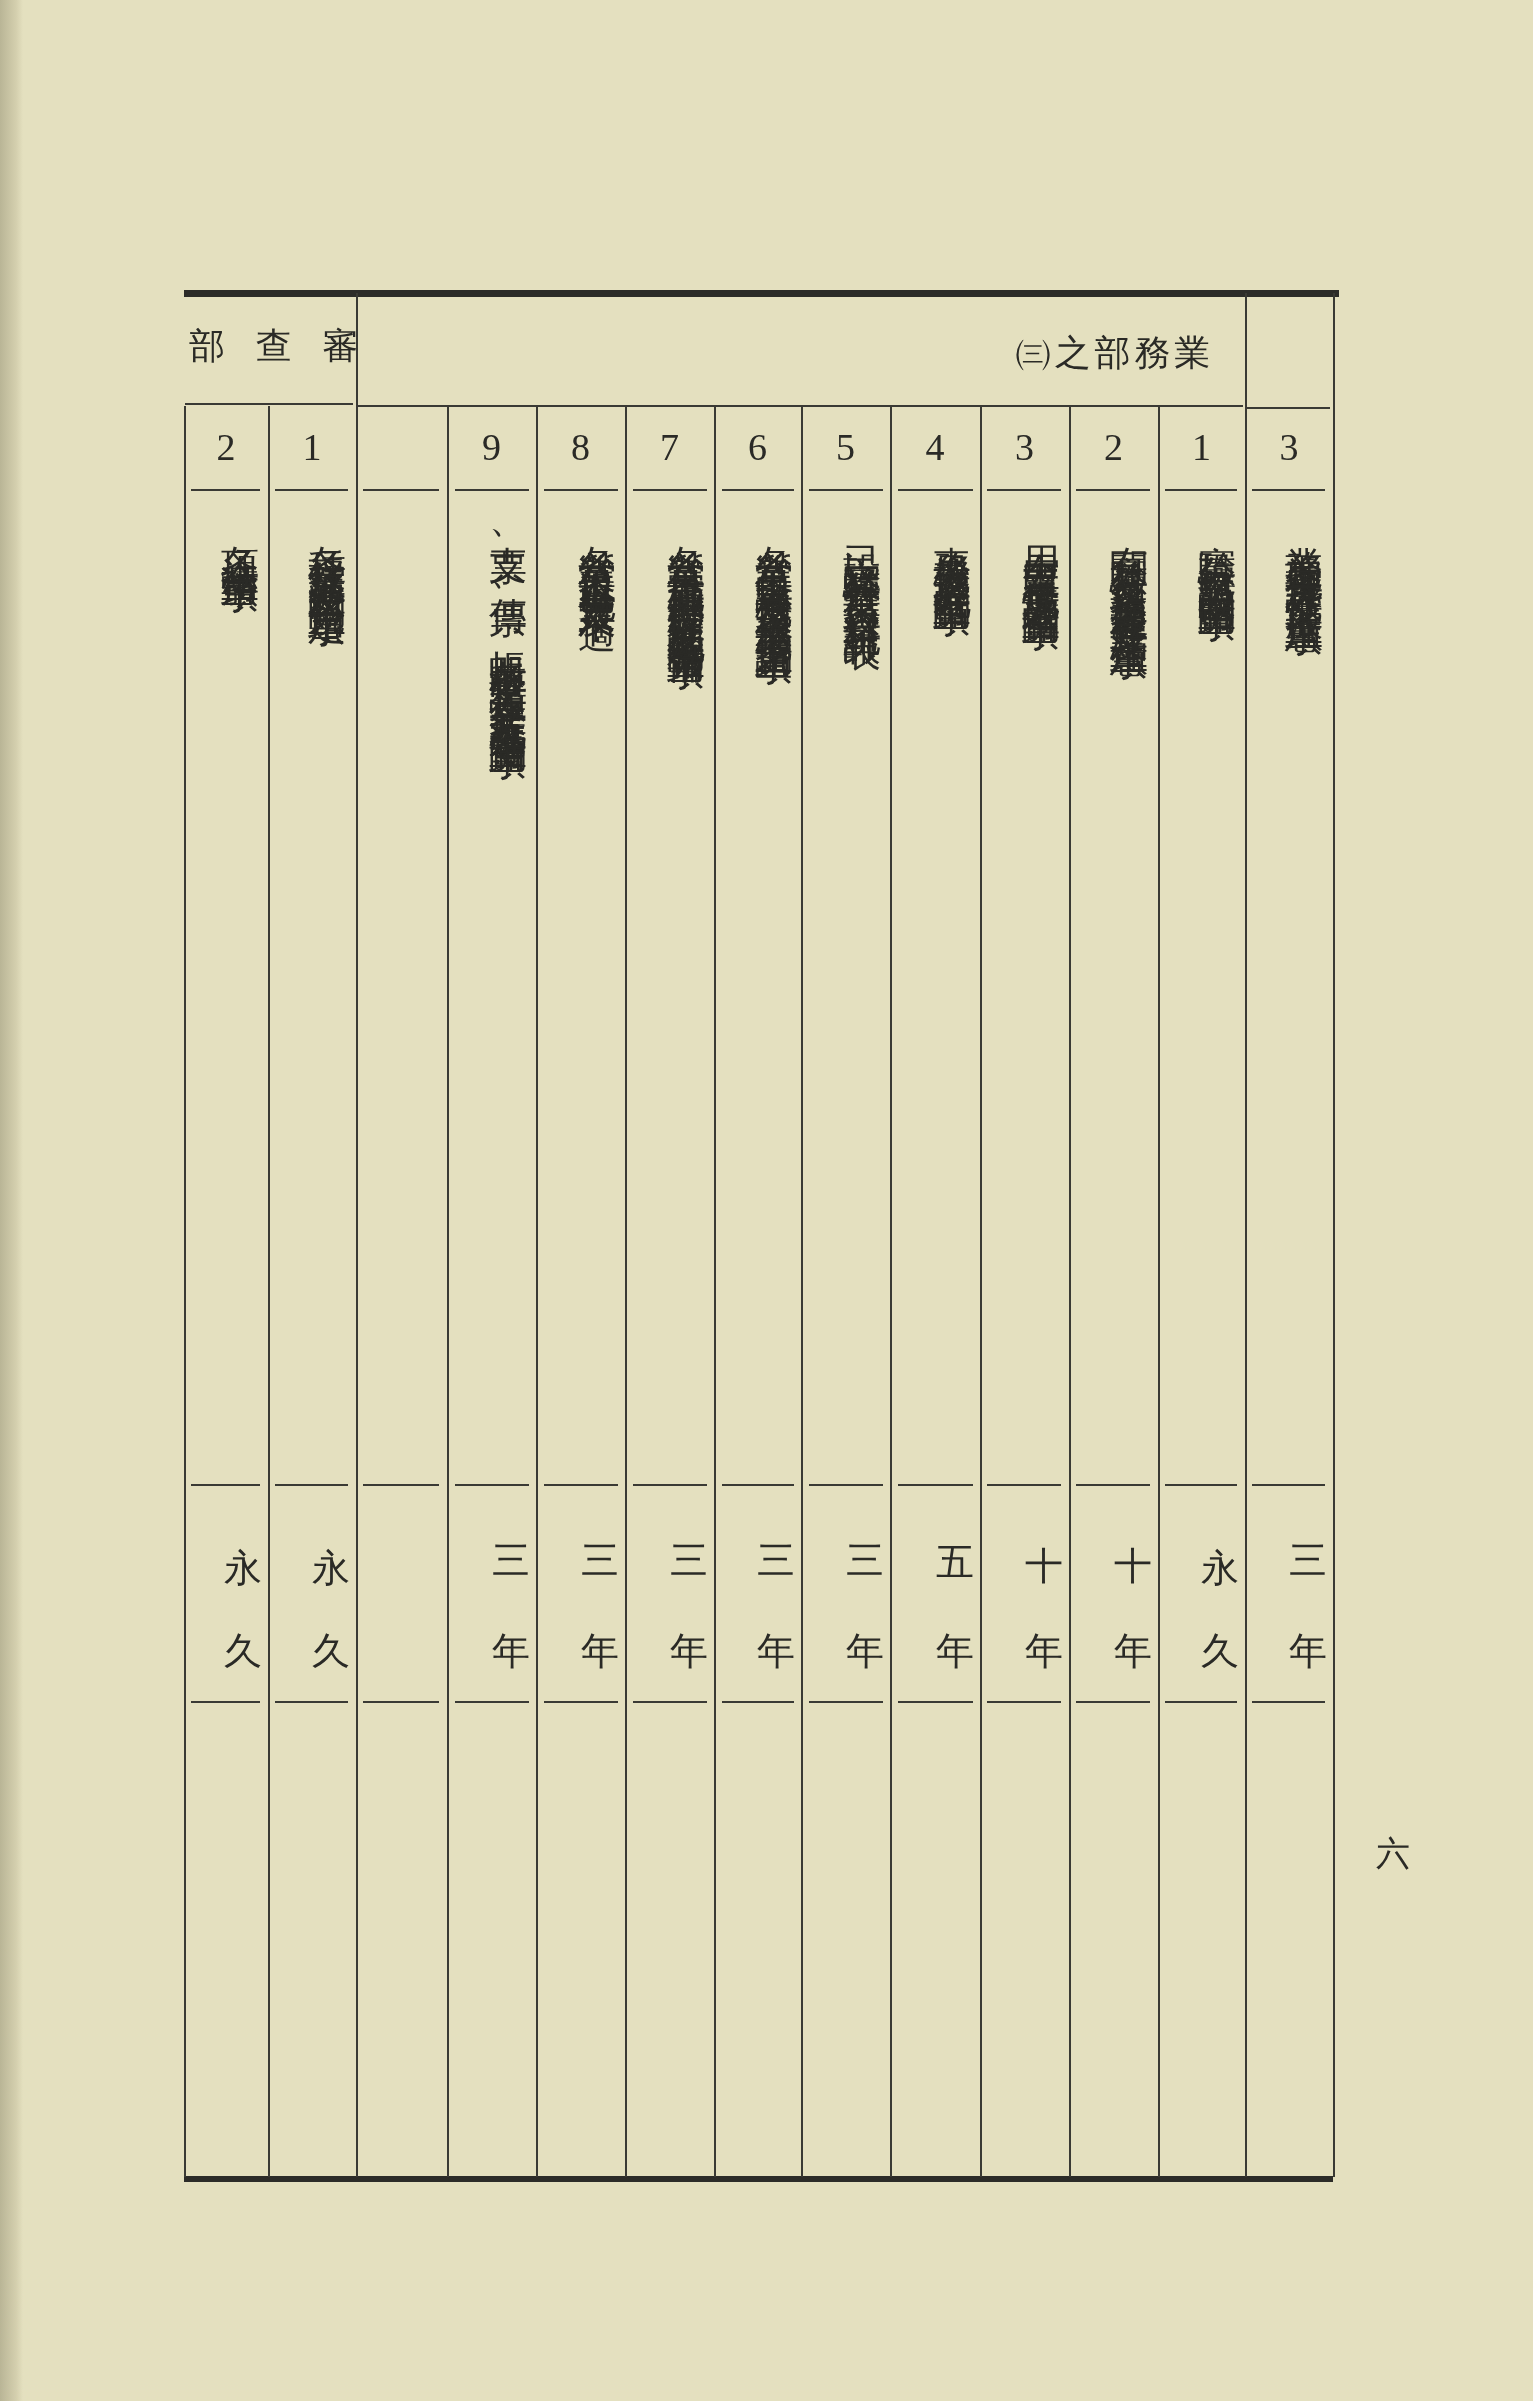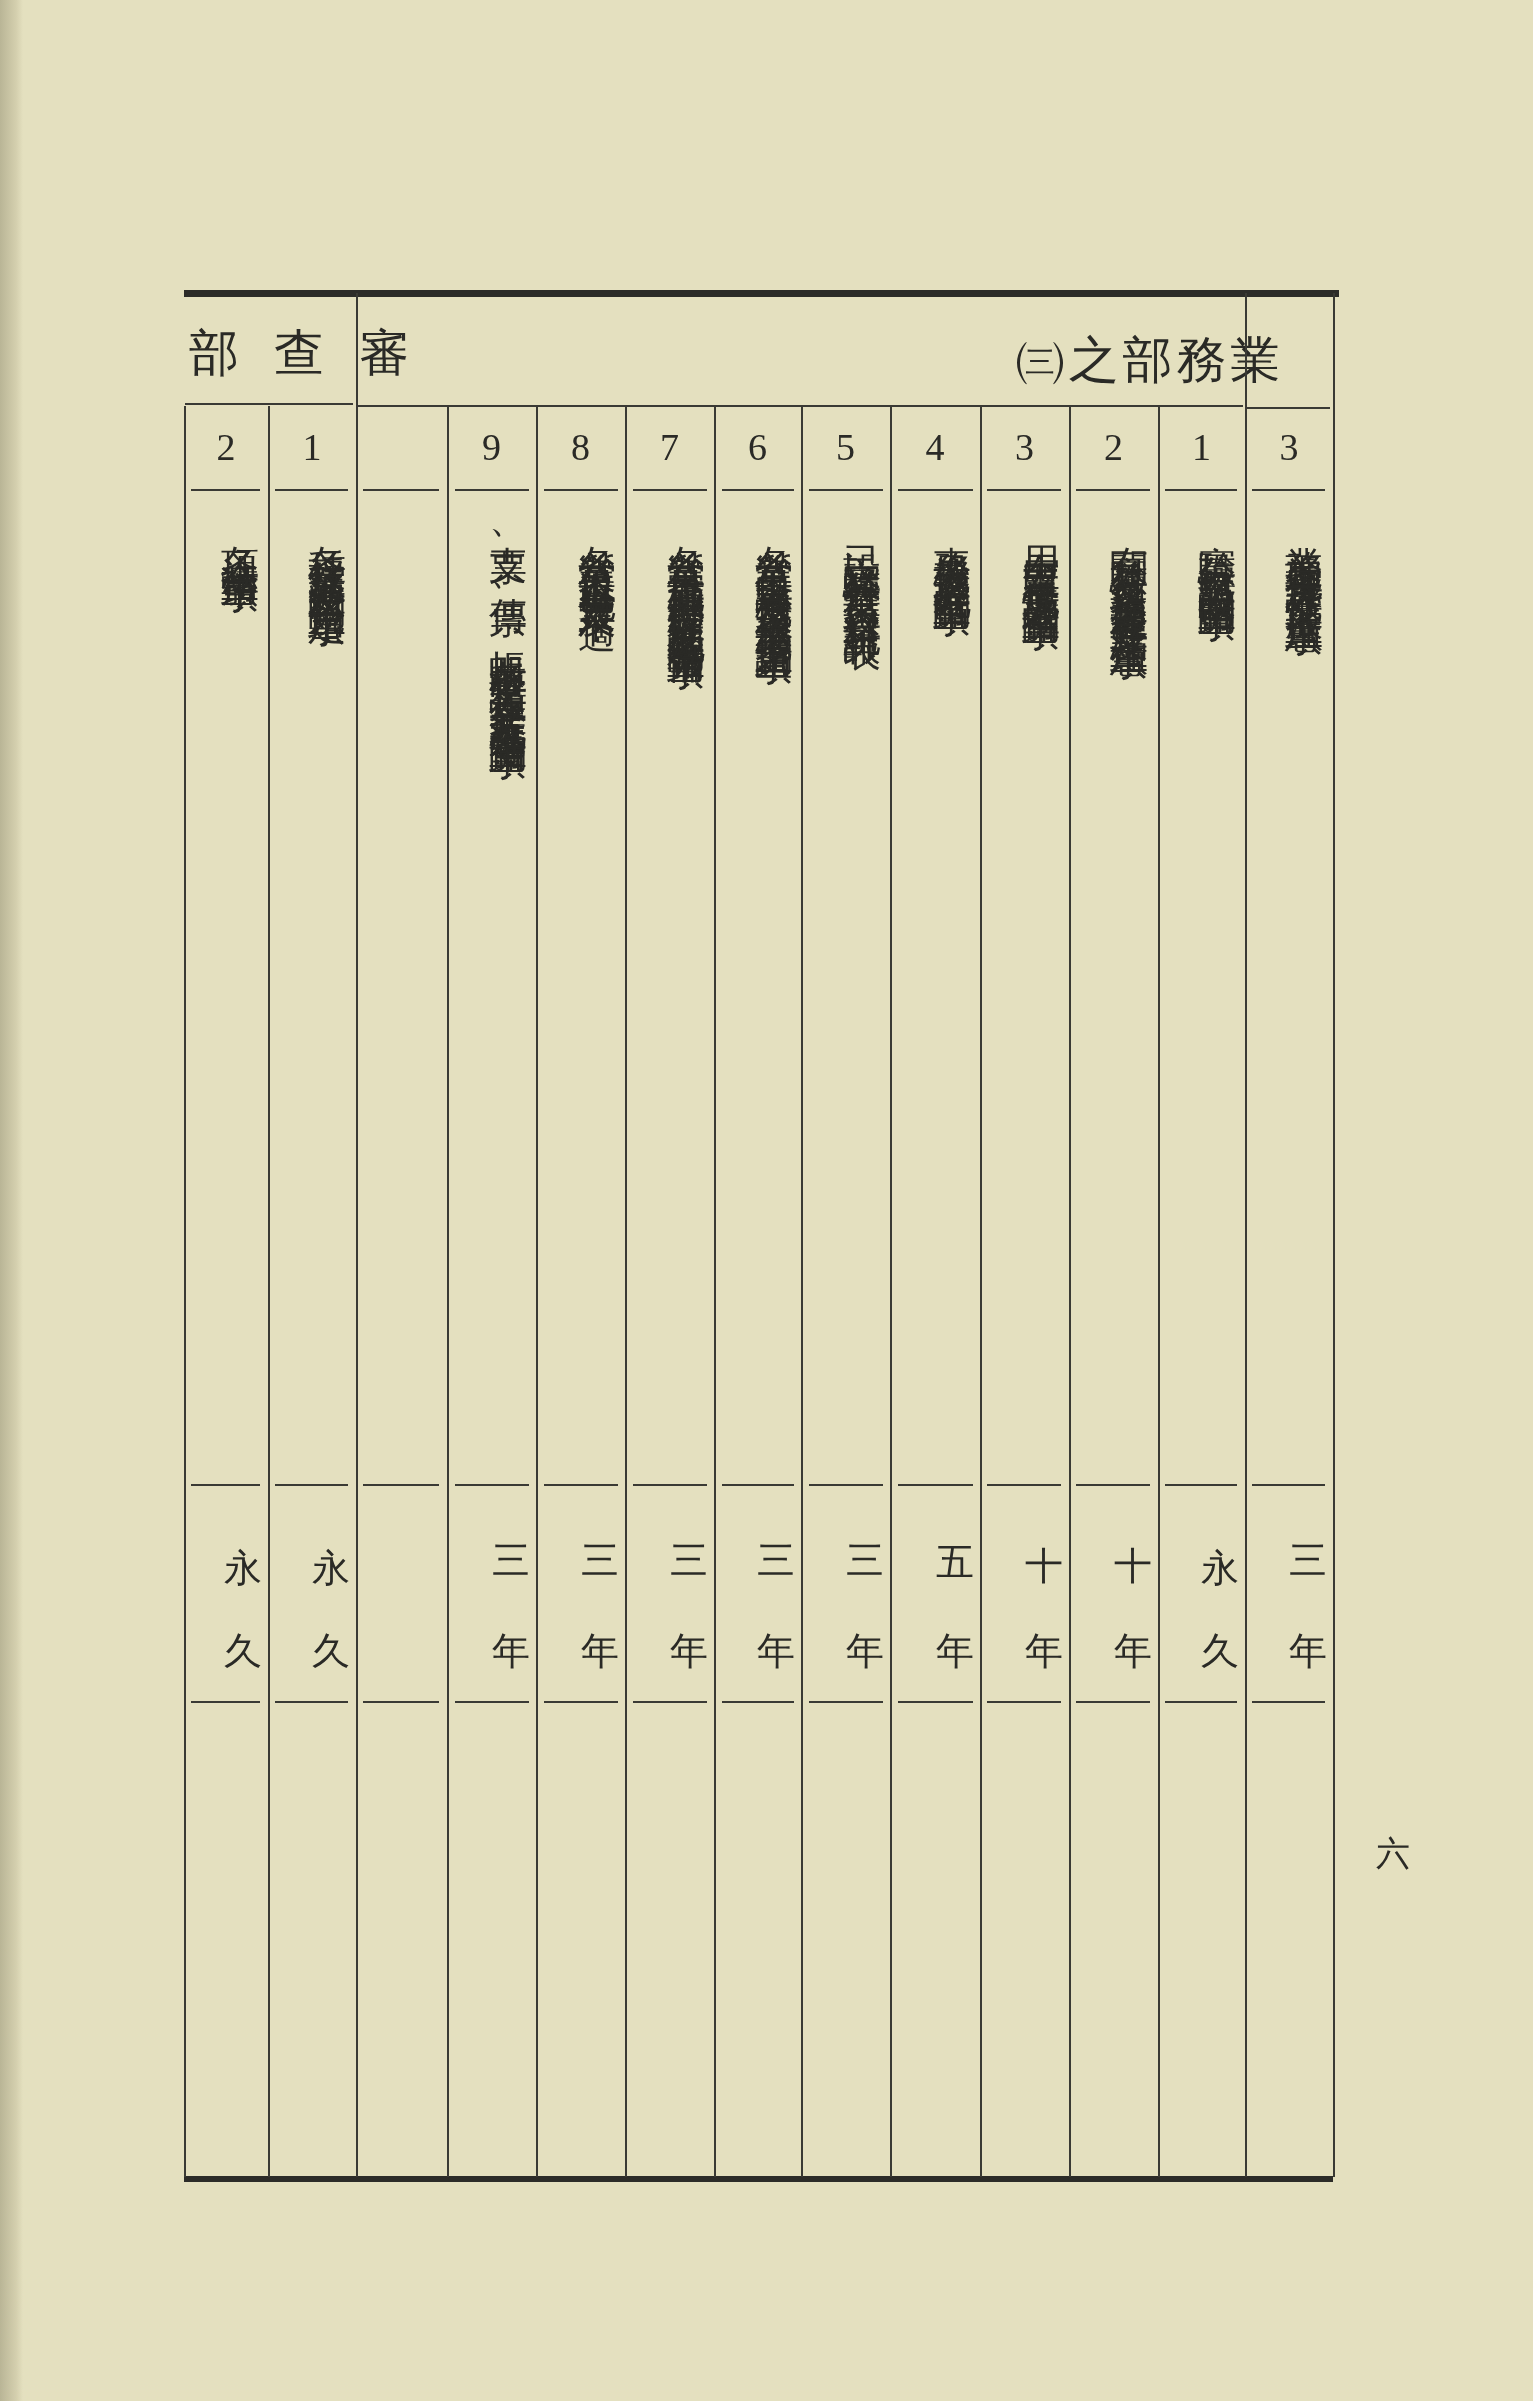--- a/index.html
+++ b/index.html
@@ -18,21 +18,21 @@
     position:absolute; left:184px; top:290px; width:1155px; height:6.7px;
     background:#2c2c28;
   }
   .rule-bottom {
     position:absolute; left:184px; top:2176px; width:1149px; height:5.7px;
     background:#2c2c28;
   }
   .vline { position:absolute; width:1.9px; background:#3a3a34; }
   .hseg { position:absolute; height:1.9px; background:#3a3a34; }
   .dept-title {
-    position:absolute; font-size:50px; letter-spacing:9.6px; line-height:1;
+    position:absolute; font-size:36px; letter-spacing:9.6px; line-height:1;
     white-space:nowrap;
   }
   .col-num {
     position:absolute; top:425px; font-size:38px; text-align:center;
     font-family:"Liberation Serif","DejaVu Serif",serif;
   }
   .col-text {
     position:absolute; top:516px; height:965px;
     writing-mode:vertical-rl; font-size:38px; line-height:44px;
     letter-spacing:4.8px;

